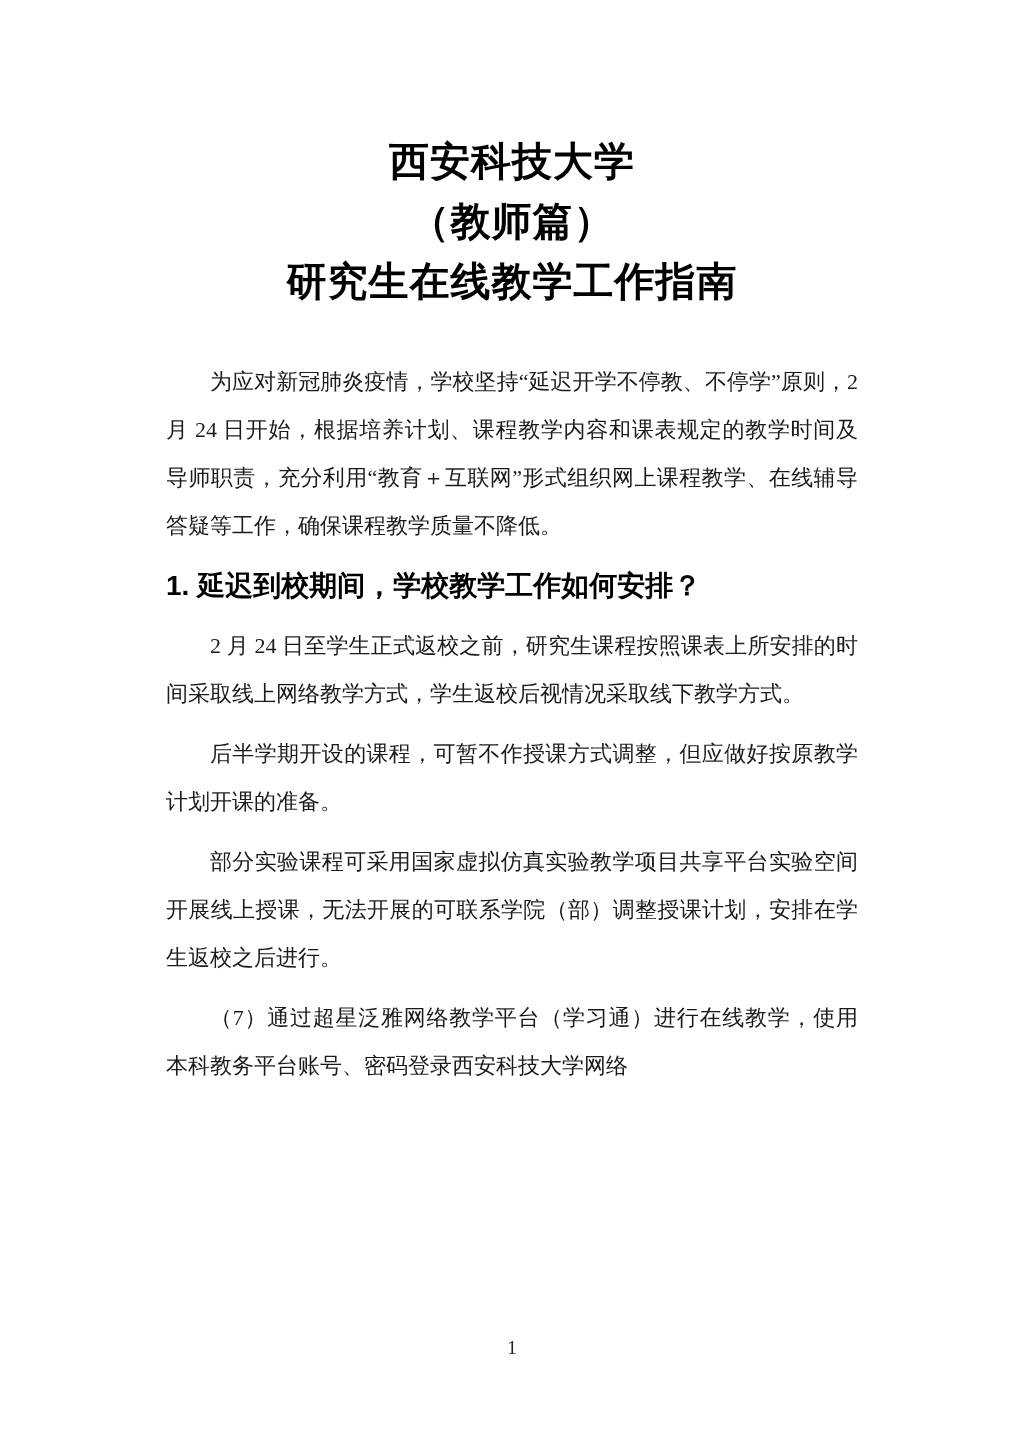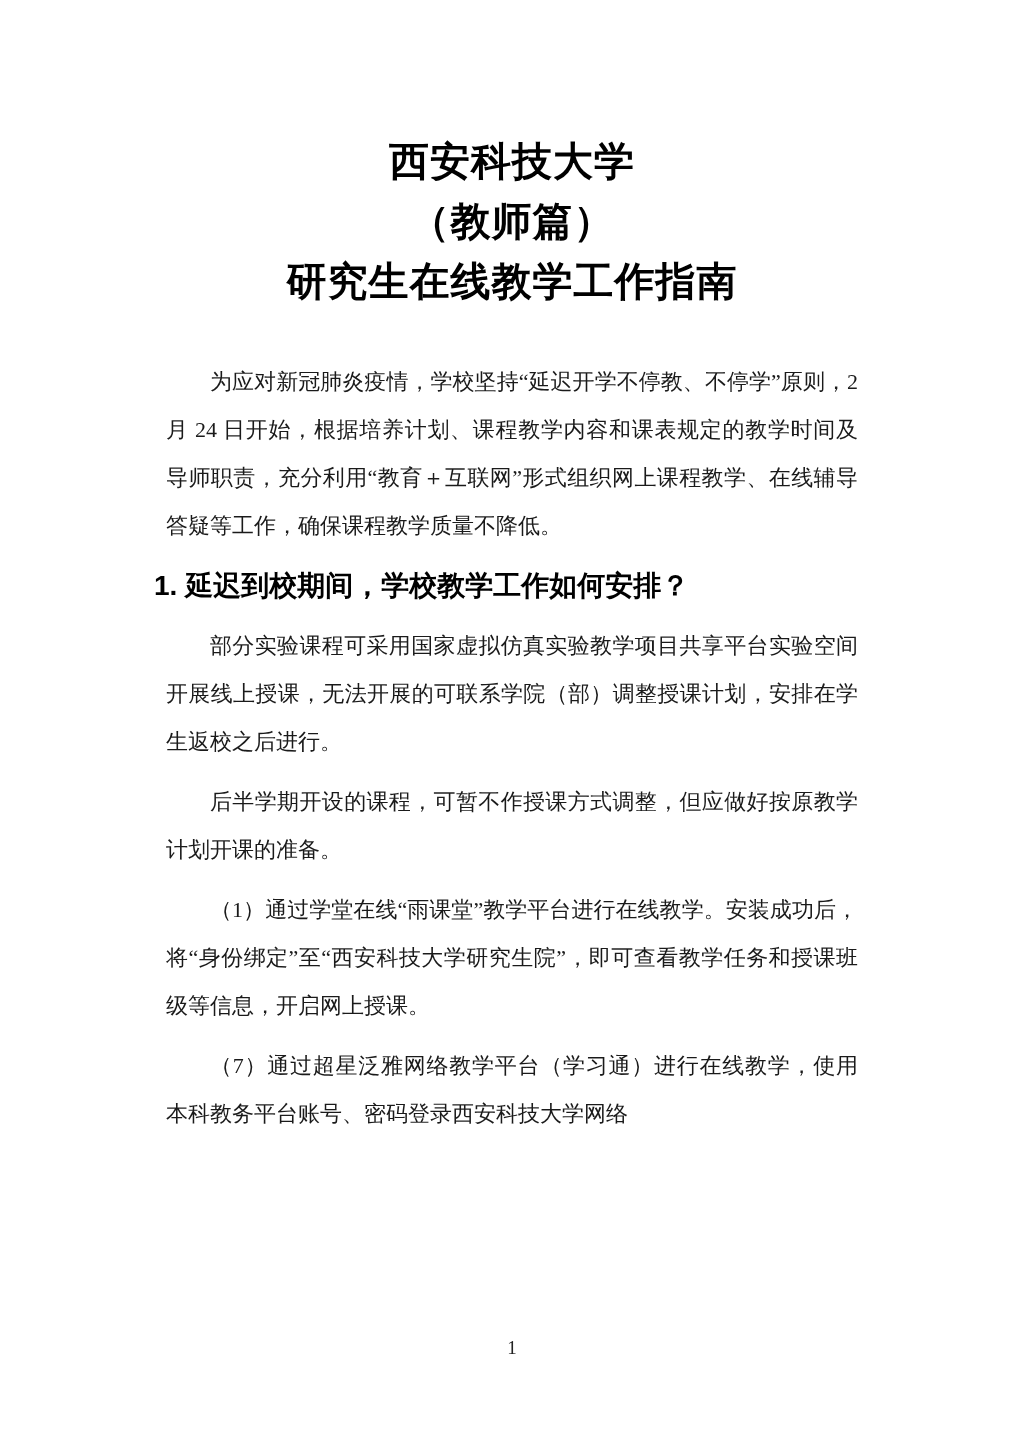--- a/index.html
+++ b/index.html
@@ -36,21 +36,21 @@
     margin-top: 46px;
   }
   .para {
     margin: 12px;
     font-size: 22px;
     line-height: 48px;
     text-align: justify;
     text-indent: 2em;
   }
   .heading {
-    margin: 0;
+    margin: 12px;
     font-family: "Liberation Sans", sans-serif;
     font-weight: 700;
     font-size: 28px;
     line-height: 48px;
     color: #000000;
     text-indent: 0;
   }
   .footer {
     position: absolute;
     top: 1336px;
@@ -73,27 +73,27 @@
       <div>（教师篇）</div>
       <div>研究生在线教学工作指南</div>
     </header>
 
     <main class="doc-body">
 
       <p class="para">为应对新冠肺炎疫情，学校坚持“延迟开学不停教、不停学”原则，2 月 24 日开始，根据培养计划、课程教学内容和课表规定的教学时间及导师职责，充分利用“教育＋互联网”形式组织网上课程教学、在线辅导答疑等工作，确保课程教学质量不降低。</p>
 
       <h2 class="heading">1. 延迟到校期间，学校教学工作如何安排？</h2>
 
+      <p class="para">2 月 24 日至学生正式返校之前，研究生课程按照课表上所安排的时间采取线上网络教学方式，学生返校后视情况采取线下教学方式。</p>
+
+      <p class="para">后半学期开设的课程，可暂不作授课方式调整，但应做好按原教学计划开课的准备。</p>
 
       <p class="para">部分实验课程可采用国家虚拟仿真实验教学项目共享平台实验空间开展线上授课，无法开展的可联系学院（部）调整授课计划，安排在学生返校之后进行。</p>
 
-      <p class="para">后半学期开设的课程，可暂不作授课方式调整，但应做好按原教学计划开课的准备。</p>
 
-
-      <p class="para">（1）通过学堂在线“雨课堂”教学平台进行在线教学。安装成功后，将“身份绑定”至“西安科技大学研究生院”，即可查看教学任务和授课班级等信息，开启网上授课。</p>
 
       <p class="para">（7）通过超星泛雅网络教学平台（学习通）进行在线教学，使用本科教务平台账号、密码登录西安科技大学网络</p>
 
     </main>
   </div>
 
   <footer class="footer">
     <span>1</span>
   </footer>
 </div>

